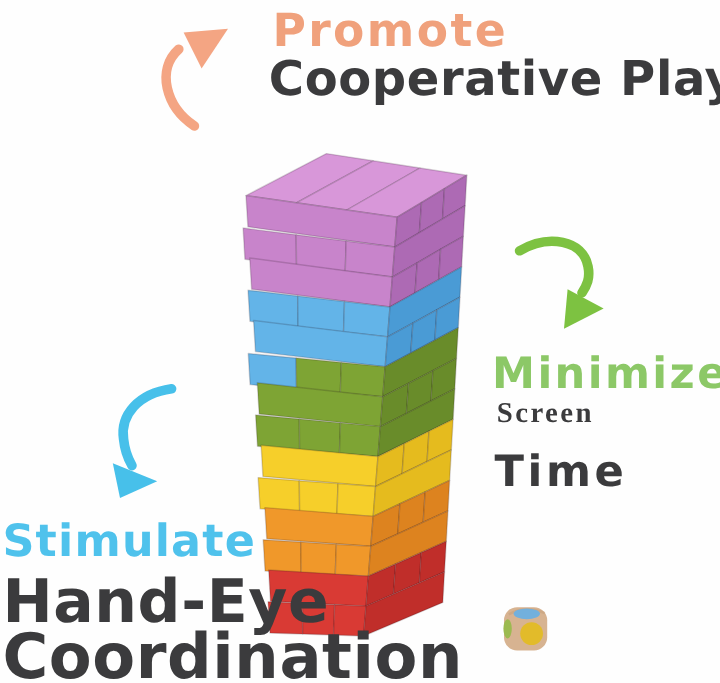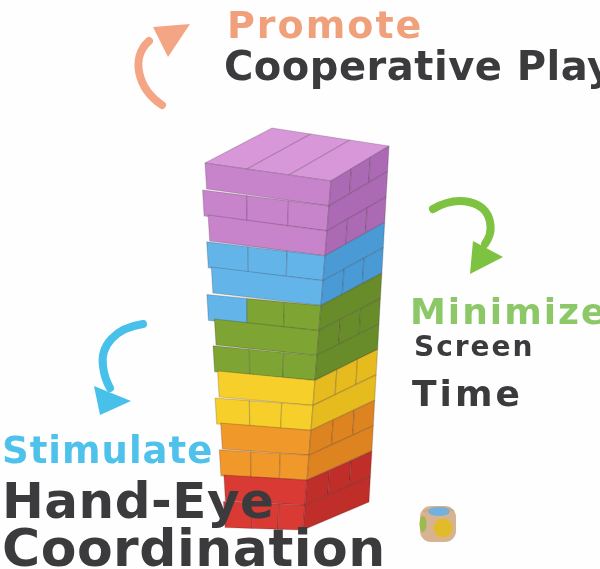--- a/index.html
+++ b/index.html
@@ -97,21 +97,21 @@
 
   <svg class="arrow" style="left:85px;top:318px" width="80" height="105" viewBox="0 0 80 105">
     <path d="M58 6 C 30 10, 15 28, 18 48 C 19 58, 21 63, 25 70" fill="none" stroke-width="8" stroke-linecap="round" stroke="#47c0ea"></path>
     <polygon points="15,97 9,68 46,83" fill="#47c0ea"></polygon>
   </svg>
 
   <div class="txt" style="left: 227px; top: 6px; font-size: 38px; letter-spacing: 2px; color: rgb(240, 161, 124);">Promote</div>
   <div class="txt" style="left: 224px; top: 46px; font-size: 40px; letter-spacing: 0.5px; color: rgb(59, 59, 61);">Cooperative Play</div>
 
   <div class="txt" style="left: 410px; top: 294px; font-size: 36px; letter-spacing: 2px; color: rgb(140, 200, 103);">Minimize</div>
-  <div class="txt" style="left: 414px; top: 333px; font-size: 28px; letter-spacing: 2px; color: rgb(59, 59, 61);">Screen</div>
+  <div class="txt" style="left: 414px; top: 333px; font-size: 24px; letter-spacing: 2px; color: rgb(59, 59, 61); font-family: Liberation Serif, serif;">Screen</div>
   <div class="txt" style="left: 2px; top: 432px; font-size: 37px; letter-spacing: 1px; color: rgb(79, 194, 236);">Stimulate</div>
 
   <div class="txt" style="left: 412px; top: 376px; font-size: 36px; letter-spacing: 3px; color: rgb(59, 59, 61);">Time</div>
   <div class="txt" style="left: 2px; top: 476px; font-size: 50px; letter-spacing: 0.5px; color: rgb(59, 59, 61);">Hand-Eye</div>
   <div class="txt" style="left: 2px; top: 522px; font-size: 52px; letter-spacing: 0.5px; color: rgb(59, 59, 61);">Coordination</div>
 
   <svg id="die-svg" width="44" height="44" viewBox="0 0 44 44">
     <rect x="4" y="4" width="36" height="36" rx="11" fill="#d7b391"></rect>
     <path d="M8 10 Q 22 2 38 9" fill="none" stroke-width="2" opacity="0.55" stroke="#c6a17c"></path>
     <ellipse cx="23" cy="9.5" rx="11" ry="4.5" fill="#72b0dd"></ellipse>

